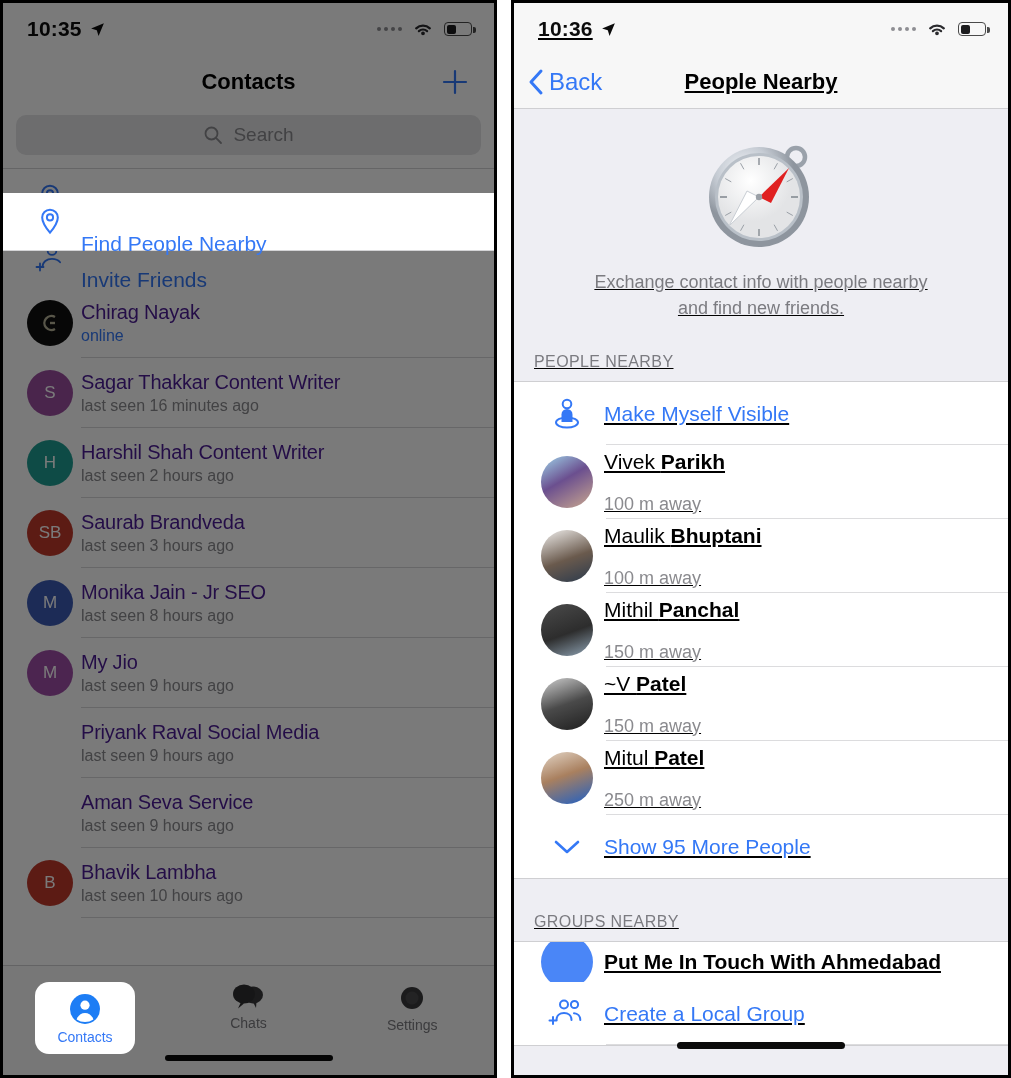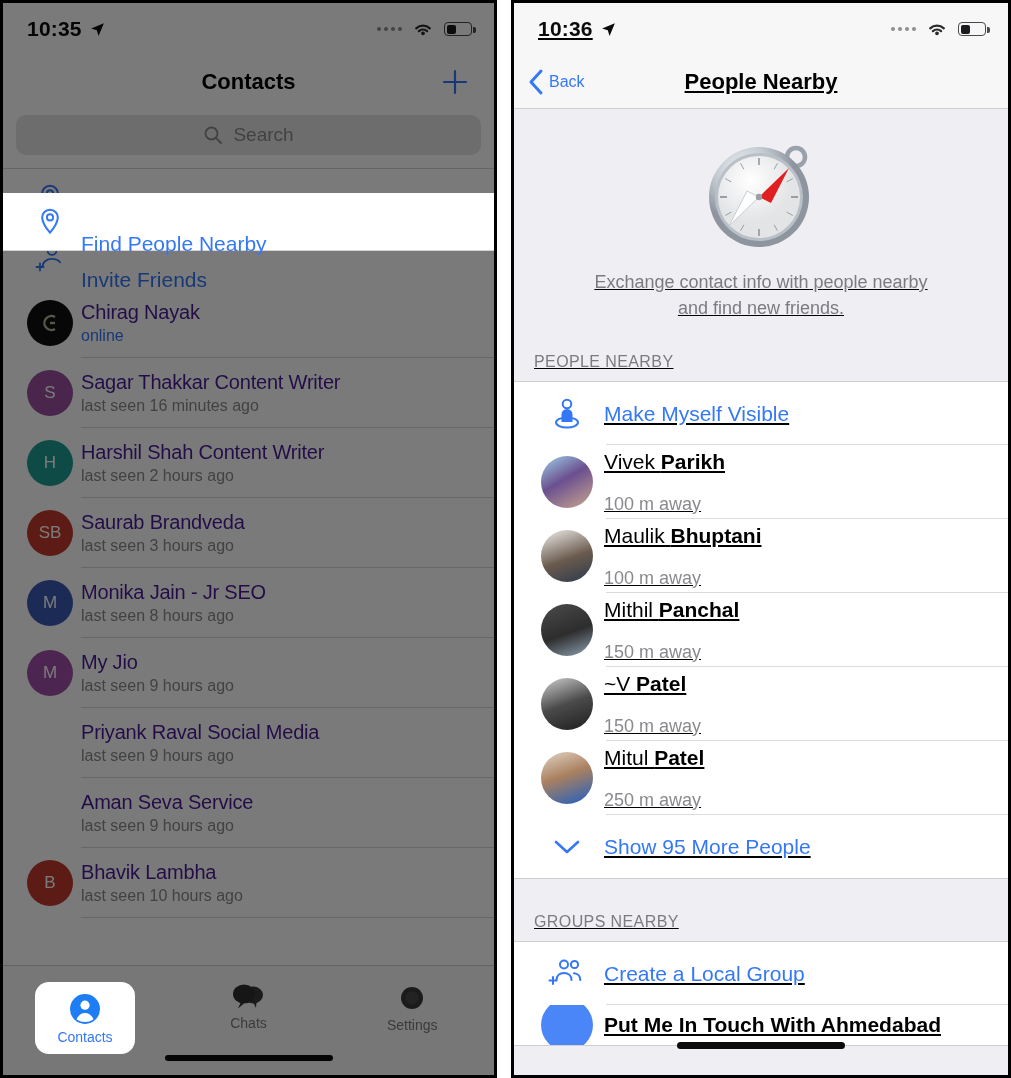--- a/index.html
+++ b/index.html
@@ -102,21 +102,21 @@
 
   
   .phone-right {
     position:relative; width:500px; height:1078px;
     background:#eeeef3; border:3px solid #000; overflow:hidden;text-decoration:underline;
   }
   .navbar-right {
     height:54px; background:#f7f7f7; display:flex; align-items:center;
     position:relative; border-bottom:1px solid #cfcfd2;
   }
-  .back-btn { position:absolute; left:14px; display:flex; align-items:center; gap:5px; color:#3478f6; font-size:16px; }
+  .back-btn { position:absolute; left:14px; display:flex; align-items:center; gap:5px; color:#3478f6; font-size:24px; }
   .navbar-right .title { width:100%; text-align:center; font-size:22px; font-weight:bold; color:#000; }
   .hero { background:#eeeef3; padding:28px 0 10px; text-align:center; }
   .hero .caption { font-size:18px; color:#7b7b80; line-height:1.45; margin-top:12px; }
   .sect-head { font-size:16px; color:#7b7b80; letter-spacing:0.4px; padding:22px 20px 10px; background:#eeeef3; }
   .card { background:#fff; border-top:1px solid #cfcfd2; border-bottom:1px solid #cfcfd2; }
   .rrow { display:flex; align-items:center; padding:0 16px; position:relative; height:74px; background:#fff; }
   .rrow .icon-cell { width:74px; flex:0 0 74px; display:flex; align-items:center; justify-content:center; }
   .rrow .texts { display:flex; flex-direction:column; justify-content:center; gap:20px; }
   .rrow .pname { font-size:21px; color:#000; }
   .rrow .pname b { font-weight:bold; }
@@ -500,36 +500,36 @@
             <path d="M4 5l11 10L26 5" stroke="#3478f6" stroke-width="2.6" fill="none" stroke-linecap="round" stroke-linejoin="round"></path>
           </svg>
         </span>
         <span class="blabel">Show 95 More People</span>
       </div>
     </div>
 
     <div class="sect-head" style="padding-top:34px;">GROUPS NEARBY</div>
 
     <div class="card">
+      <div class="rrow cut-row">
+        <span class="icon-cell">
+          <span class="pav" style="background:#4a86f7;display:block;"></span>
+        </span>
+        <span class="pname">Put Me In Touch With Ahmedabad</span>
+      </div>
       <div class="rrow action">
         <span class="icon-cell">
           <svg width="40" height="34" viewBox="0 0 40 34">
             <circle cx="17" cy="7.5" r="4" stroke="#3478f6" stroke-width="2" fill="none"></circle>
             <circle cx="27.5" cy="7.5" r="3.6" stroke="#3478f6" stroke-width="2" fill="none"></circle>
             <path d="M9.5 23c0-4.4 3.4-7 7.5-7s7.5 2.6 7.5 7" stroke="#3478f6" stroke-width="2" fill="none" stroke-linecap="round"></path>
             <path d="M27 16.2c3.6.2 6.3 2.7 6.3 6.8" stroke="#3478f6" stroke-width="2" fill="none" stroke-linecap="round"></path>
             <path d="M6 20v7M2.5 23.5h7" stroke="#3478f6" stroke-width="2" stroke-linecap="round"></path>
           </svg>
         </span>
         <span class="blabel">Create a Local Group</span>
         <span class="rdiv"></span>
       </div>
-      <div class="rrow cut-row">
-        <span class="icon-cell">
-          <span class="pav" style="background:#4a86f7;display:block;"></span>
-        </span>
-        <span class="pname">Put Me In Touch With Ahmedabad</span>
-      </div>
     </div>
 
     <div class="home-indicator-r"></div>
   </div>
 </div>
 
 </body></html>

